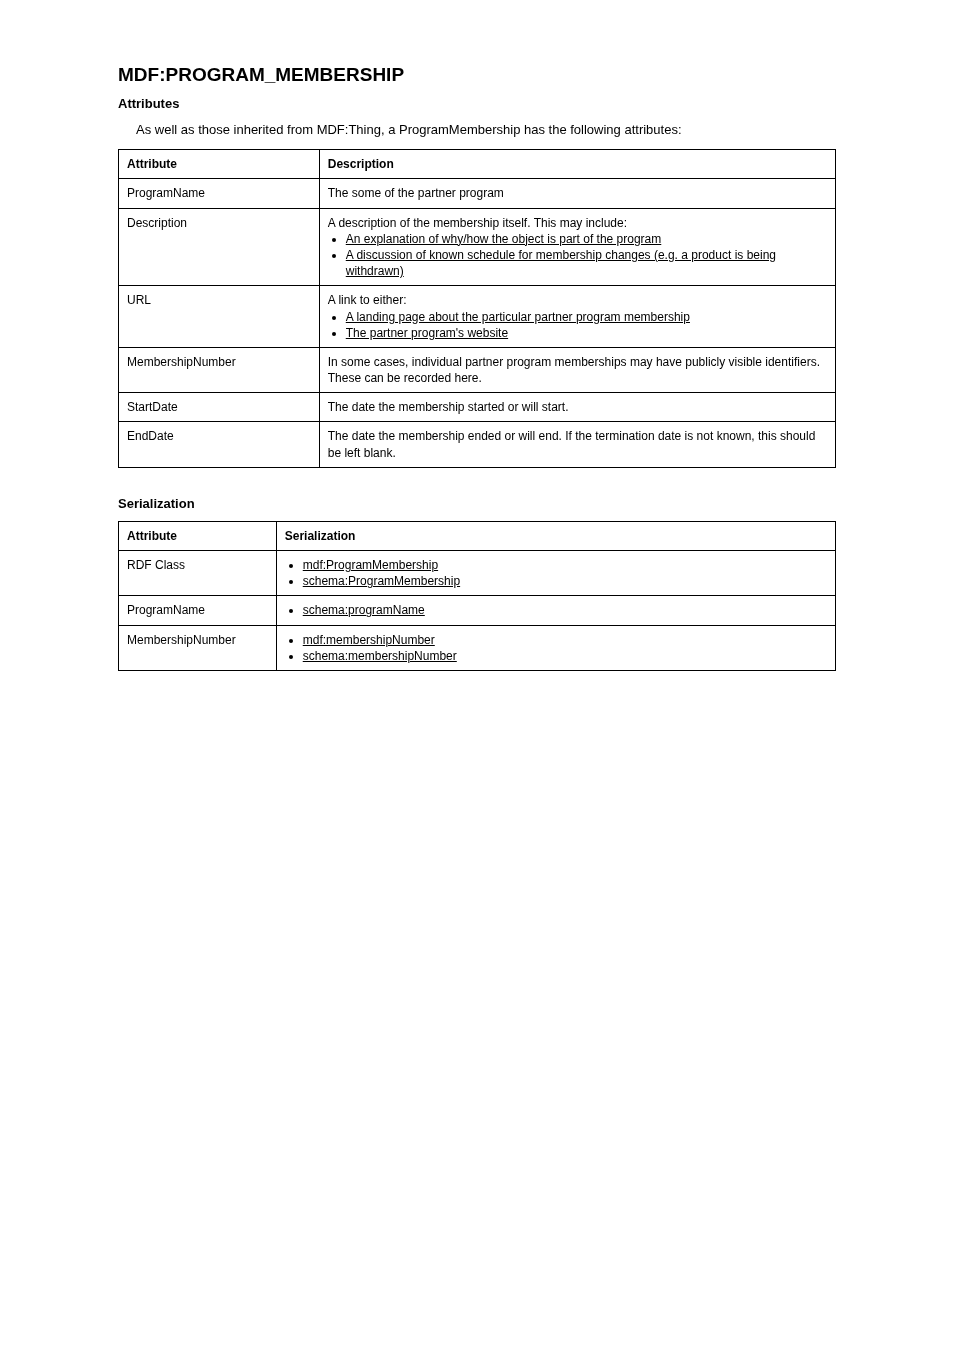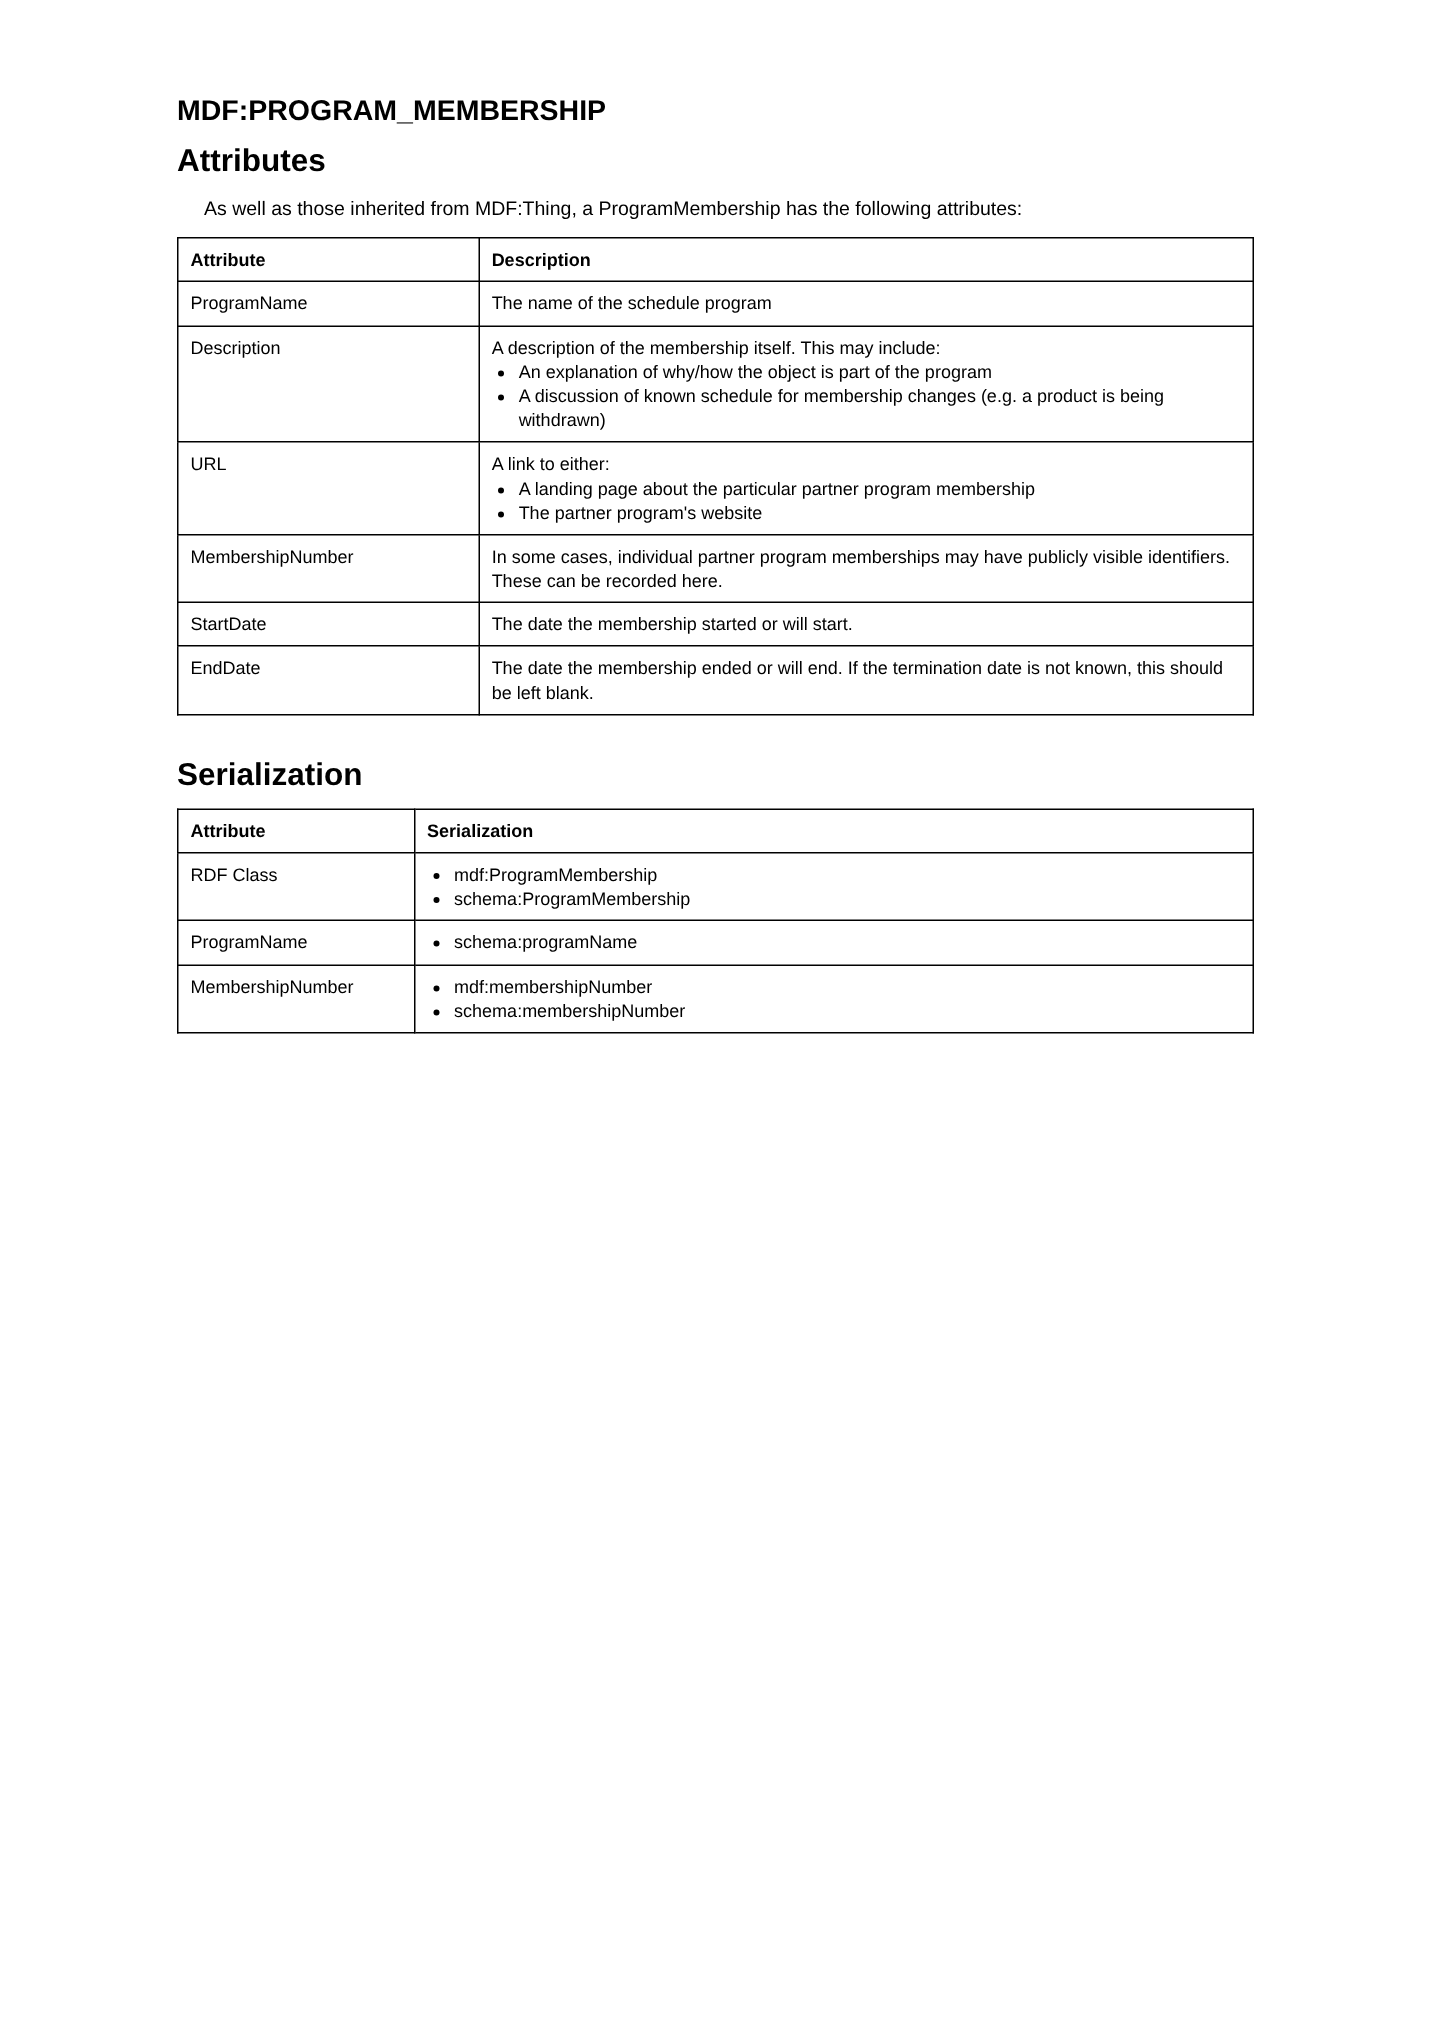--- a/index.html
+++ b/index.html
@@ -20,21 +20,21 @@
     font-size: 19px;
     font-weight: bold;
     margin: 0 0 10px 0;
   }
   .subhead {
     font-size: 13px;
     line-height: 1.4;
     margin: 0 0 24px 0;
   }
   h2.section-title {
-    font-size: 21px;
+    font-size: 13px;
     font-weight: bold;
     margin: 0 0 10px 0;
   }
   .section-sub {
     font-size: 13px;
     line-height: 1.4;
     margin: 0 0 10px 18px;
   }
   table.info {
     border-collapse: collapse;
@@ -54,20 +54,21 @@
     font-weight: bold;
   }
   table.info td ul,
   table.info td .plain-list {
     margin: 0 0 0 18px;
     padding: 0;
   }
   table.info td ul li {
     margin: 0;
     padding: 0;
+    text-decoration: underline;
   }
   .col-attr-1 { width: 28%; }
   .col-attr-2 { width: 22%; }
 </style>
 </head>
 <body>
 
 <div class="page">
 
   <h1 class="doc-title">MDF:PROGRAM_MEMBERSHIP</h1>
@@ -83,21 +84,21 @@
       </colgroup>
     <thead>
       <tr>
         <th>Attribute</th>
         <th>Description</th>
       </tr>
     </thead>
     <tbody>
       <tr>
         <td>ProgramName</td>
-        <td>The name of the schedule program</td>
+        <td>The some of the partner program</td>
       </tr>
       <tr>
         <td>Description</td>
         <td>
           <span>A description of the membership itself. This may include:</span>
           <ul>
             <li>An explanation of why/how the object is part of the program</li>
             <li>A discussion of known schedule for membership changes (e.g. a product is being withdrawn)</li>
           </ul>
         </td>

